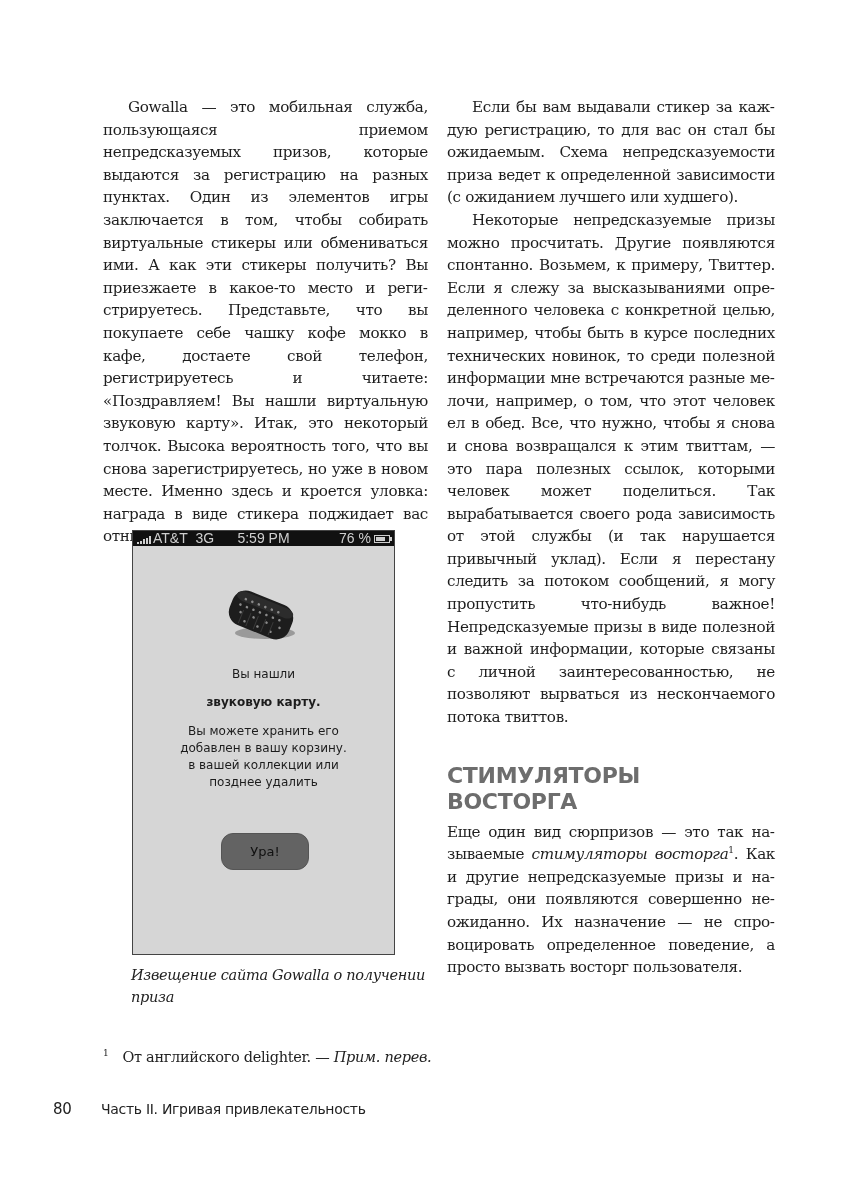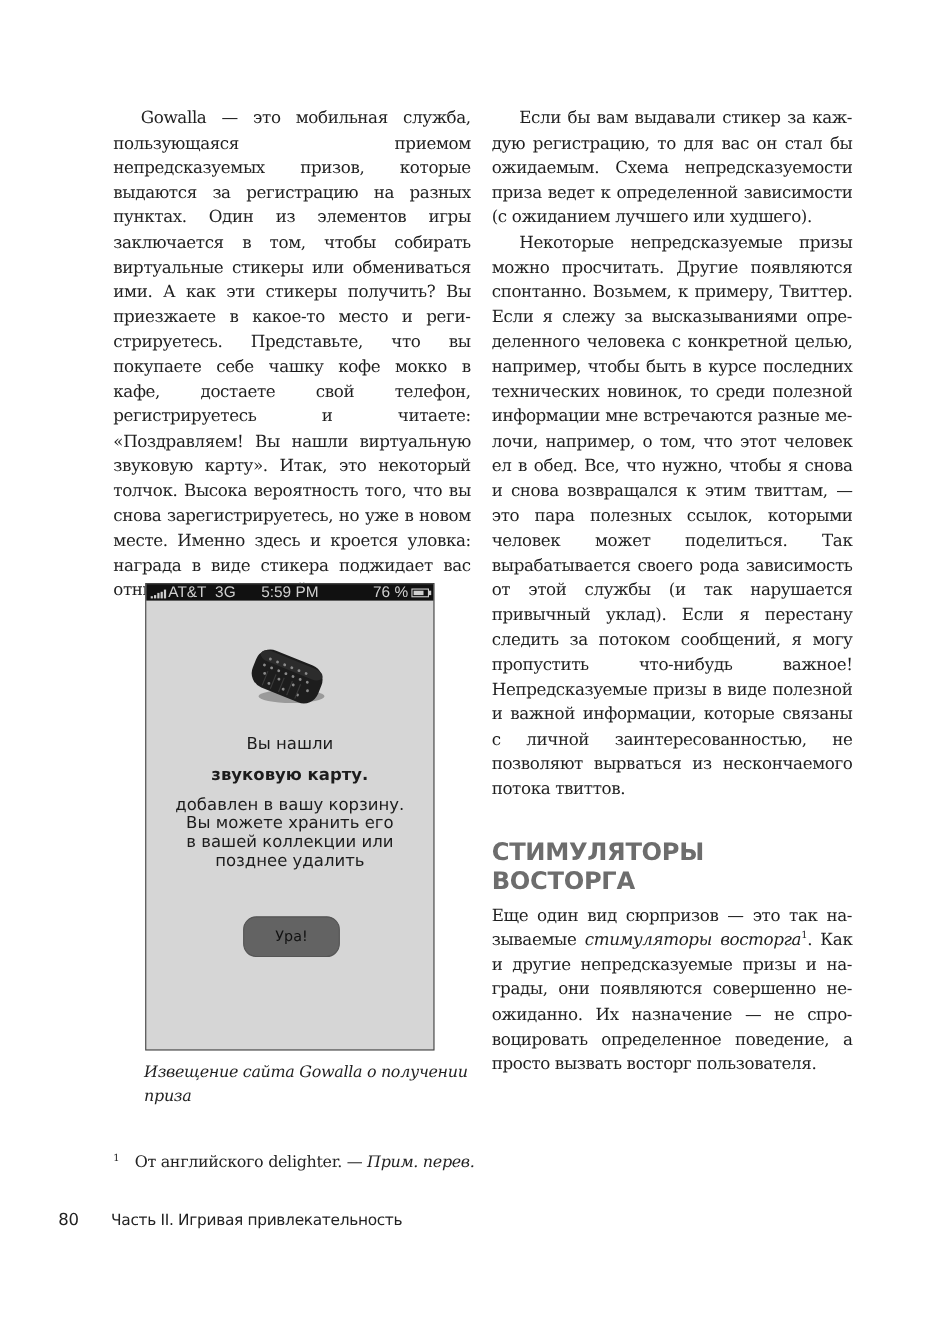--- a/index.html
+++ b/index.html
@@ -19,21 +19,21 @@
   #status-bar .sb-left { position: absolute; left: 4px; top: 0; }
   #status-bar .sb-center { position: absolute; left: 0; right: 0; text-align: center; top: 0; }
   #status-bar .sb-right { position: absolute; right: 4px; top: 0; display: flex; align-items: center; gap: 3px; margin-left: 47px; }
   .signal { display: inline-flex; align-items: flex-end; gap: 1px; height: 8px; margin-right: 2px; vertical-align: -1px; }
   .signal span { width: 2px; background: #cfcfcf; display: inline-block; }
   .battery { width: 14px; height: 6px; border: 1px solid #cfcfcf; position: relative; margin-top: 1px; }
   .battery::before { content: ""; position: absolute; left: 1px; top: 1px; bottom: 1px; width: 9px; background: #cfcfcf; }
   .battery::after { content: ""; position: absolute; right: -3px; top: 1px; width: 2px; height: 4px; background: #cfcfcf; }
 
   #sticker { position: absolute; left: 88px; top: 58px; width: 80px; height: 52px; }
-  .phone-text { position: absolute; left: 0; right: 0; text-align: center; color: #1c1c1c; font-size: 15px; }
+  .phone-text { position: absolute; left: 0; right: 0; text-align: center; color: #1c1c1c; font-size: 12px; }
   #found-line { top: 136px; }
   #item-line { top: 164px; font-weight: bold; }
   #desc { top: 192px; line-height: 17px; }
   #desc div { white-space: nowrap; }
   #hooray-button { position: absolute; left: 88px; top: 302px; width: 86px; height: 35px; background: #636363; border: 1px solid #555; border-radius: 12px; color: #111; font-size: 13px; line-height: 35px; text-align: center; cursor: pointer; }
 
   #caption { position: absolute; left: 131px; top: 964px; width: 300px; font-family: "DejaVu Serif", "Liberation Serif", serif; font-style: italic; font-size: 14.5px; line-height: 22px; color: #222; letter-spacing: -0.3px; }
 
   #footnote { position: absolute; left: 103px; top: 1048px; font-family: "DejaVu Serif", "Liberation Serif", serif; font-size: 14.5px; color: #222; letter-spacing: -0.3px; }
   #footnote .fn-mark { font-size: 9px; vertical-align: 6px; margin-right: 14px; }
@@ -99,22 +99,22 @@
           <line x1="38" y1="28" x2="38" y2="42"></line>
           <line x1="46" y1="28" x2="46" y2="42"></line>
           <line x1="54" y1="28" x2="54" y2="42"></line>
       </g>
     </g>
   </svg>
 
   <div id="found-line" class="phone-text">Вы нашли</div>
   <div id="item-line" class="phone-text">звуковую карту.</div>
   <div id="desc" class="phone-text">
+    <div>Вы можете хранить его</div>
     <div>добавлен в вашу корзину.</div>
-    <div>Вы можете хранить его</div>
     <div>в вашей коллекции или</div>
     <div>позднее удалить</div>
   </div>
   <div id="hooray-button">Ура!</div>
 </div>
 
 <div id="caption">Извещение сайта Gowalla о получении приза</div>
 
 <div id="right-col" class="col">
   <p>Если бы вам выдавали стикер за каж­дую регистрацию, то для вас он стал бы ожидаемым. Схема непредсказуемости приза ведет к определенной зависимости (с ожиданием лучшего или худшего).</p>

